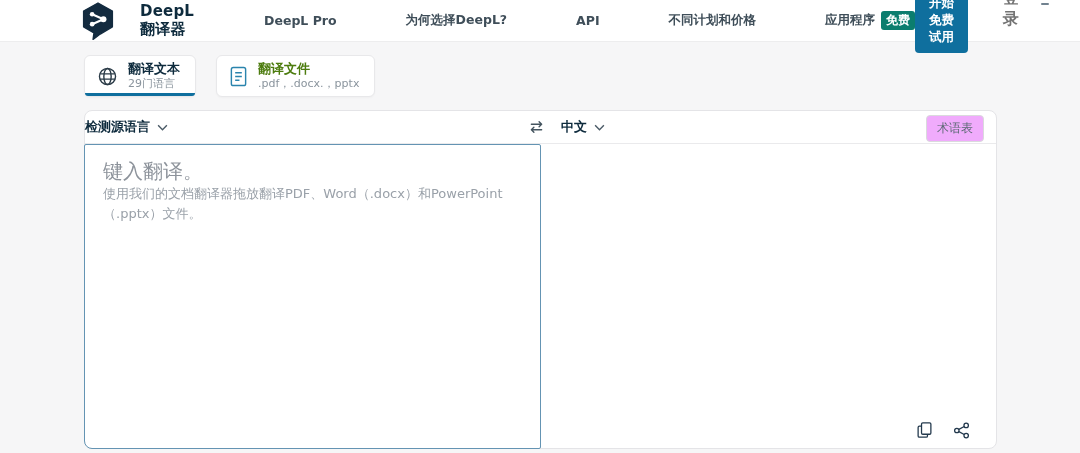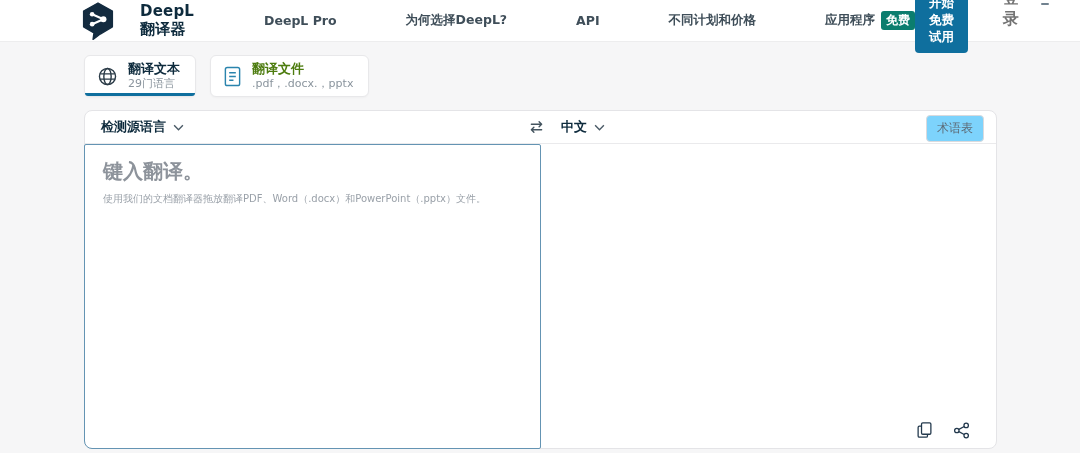--- a/index.html
+++ b/index.html
@@ -29,21 +29,21 @@
   .cta-btn{
     background:#0f6f9e; color:#fff; border:none; border-radius:4px;
     font-size:12.5px; font-weight:600; padding:7px 13px; cursor:pointer;
     font-family:inherit;
   }
   .login{ font-size:16px; font-weight:600; color:#737373; margin-left:35px; cursor:pointer; }
   .hamburger{ margin-left:22px; width:22px; display:flex; flex-direction:column; gap:4px; cursor:pointer; padding:3px 0;}
   .hamburger span{ display:block; height:2px; background:#71828f; border-radius:1px; }
 
   
-  .tabs{ position:absolute; top:55px; left:84px; display:flex; gap:14px; }
+  .tabs{ position:absolute; top:55px; left:84px; display:flex; gap:20px; }
   .tab{
     background:#fff; border:1px solid #e8e8ea; border-radius:6px;
     display:flex; align-items:center; gap:10px; padding:7px 15px 7px 12px;
     height:42px; position:relative; cursor:pointer;
     box-shadow:0 1px 2px rgba(0,0,0,.03);
   }
   .tab-title{ font-size:13px; font-weight:bold; color:#0e2b3d; line-height:1.25; }
   .tab.files .tab-title{ color:#4d7c0f; }
   .tab-sub{ font-size:11px; color:#8a949d; line-height:1.25; }
   .tab-underline{
@@ -54,38 +54,38 @@
   
   .card{
     position:absolute; left:84px; top:110px; width:913px; height:339px;
     background:#fff; border:1px solid #e4e4e7; border-radius:8px;
   }
   .card-header{
     position:relative; height:33px; border-bottom:1px solid #eaeaec;
     display:flex; align-items:center;
   }
   .lang-select{ display:flex; align-items:center; gap:7px; font-size:13px; font-weight:bold; color:#0e2b3d; cursor:pointer; }
-  .src-select{ margin-left:16px; }
+  .src-select{ }
   .center-group{ position:absolute; left:444px; display:flex; gap:17px; }
   .swap{ cursor:pointer; display:flex; align-items:center; }
   .glossary-btn{
     position:absolute; right:12px; top:4px;
-    background:#7dd3fc; border:1px solid #dadadd; border-radius:4px;
+    background:#f0abfc; border:1px solid #dadadd; border-radius:4px;
     font-size:12px; color:#5d6a75; padding:4px 10px; cursor:pointer;
     font-family:inherit;
   }
 
   .card-body{ position:absolute; top:33px; left:0; right:0; bottom:0; }
   .input-panel{
     position:absolute; left:-1px; top:0; bottom:-1px; width:457px;
     background:#fff; border:1px solid #6494b3; border-radius:2px 2px 2px 8px;
     padding:13px 18px; cursor:text;
   }
-  .ph-title{ font-size:20px; color:#8d939b; line-height:1.3;font-weight:bold; }
-  .ph-hint{ font-size:10px; color:#9aa1a9; margin-top:7px; line-height:1.5; }
+  .ph-title{ font-size:20px; color:#8d939b; line-height:1.3; }
+  .ph-hint{ font-size:13px; color:#9aa1a9; line-height:1.5; }
 
   .output-panel{ position:absolute; left:456px; top:0; right:0; bottom:0; }
   .output-actions{ position:absolute; right:26px; bottom:9px; display:flex; gap:20px; }
   .icon-btn{ cursor:pointer; display:flex; align-items:center; }
 </style>
 </head>
 <body>
 
 <div class="navbar">
   <div class="brand">

